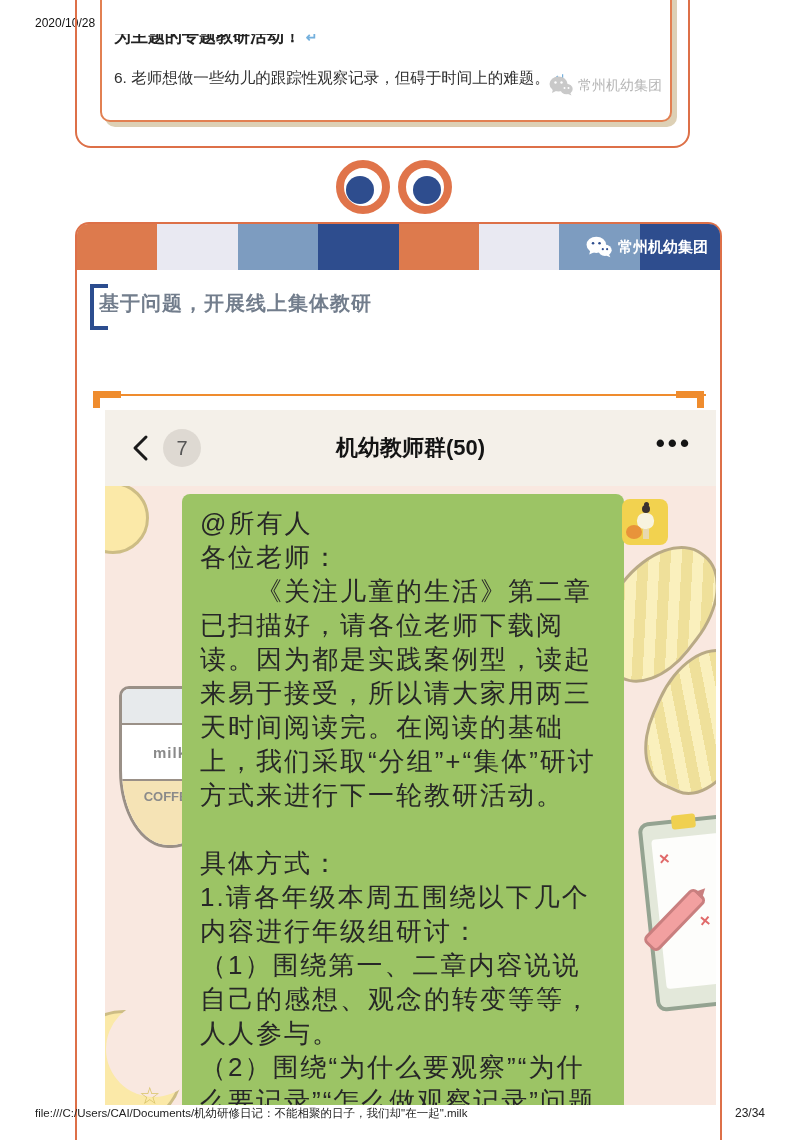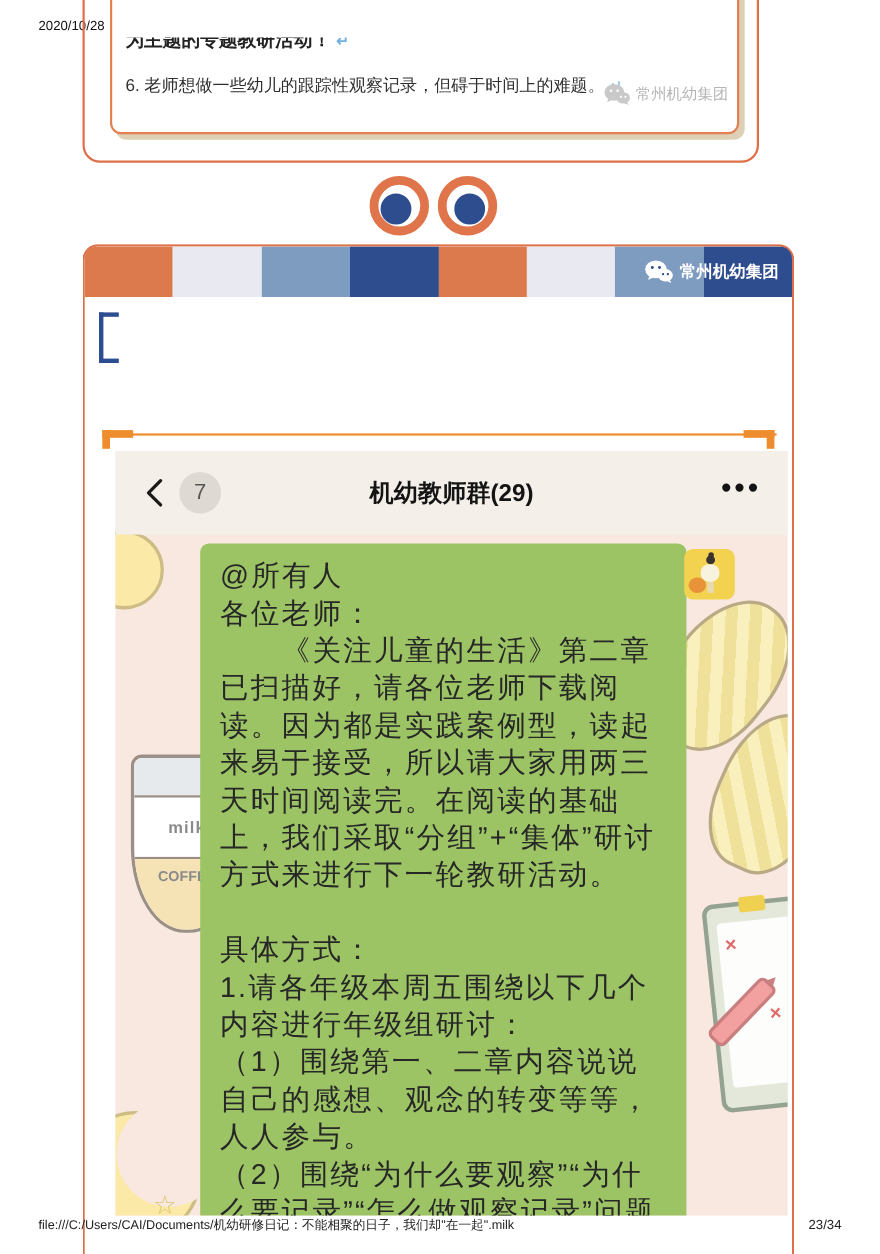--- a/index.html
+++ b/index.html
@@ -149,20 +149,21 @@
           <ellipse cx="17.5" cy="13" rx="6.2" ry="5.2" fill="#ffffff"></ellipse>
           <path d="M21 16.5 L22.5 19.5 L18.5 17.8 Z" fill="#ffffff"></path>
           <circle cx="15.5" cy="12" r="1" fill="#2e4d8e"></circle>
             <circle cx="19.5" cy="12" r="1" fill="#2e4d8e"></circle>
         </svg>
       </span>
       <span>常州机幼集团</span>
     </div>
 
     <div class="head-bracket"></div>
+    <div class="section-heading">基于问题，开展线上集体教研</div>
 
     <div class="frame-line"></div>
     <div class="frame-corner l"></div>
     <div class="frame-corner r"></div>
 
     <div class="chat">
 
       <div class="doodle moon-tl"></div>
       <div class="doodle slipper slip1"></div>
       <div class="doodle slipper slip2"></div>
@@ -183,21 +184,21 @@
         </div>
       <div class="doodle star">☆</div>
 
       <div class="chat-header">
         <span class="back">
           <svg width="18" height="28" viewBox="0 0 18 28">
               <polyline points="15,3 4,14 15,25" fill="none" stroke="#1a1a1a" stroke-width="3" stroke-linecap="round" stroke-linejoin="round"></polyline>
             </svg>
         </span>
         <span class="count-pill">7</span>
-        <div class="chat-title">机幼教师群(29)</div>
+        <div class="chat-title">机幼教师群(50)</div>
         <span class="more-dots">•••</span>
       </div>
 
       <div class="avatar">
         <span class="bun"></span>
         <span class="head"></span>
         <span class="body"></span>
         <span class="legs"></span>
         <span class="pumpkin"></span>
       </div>

